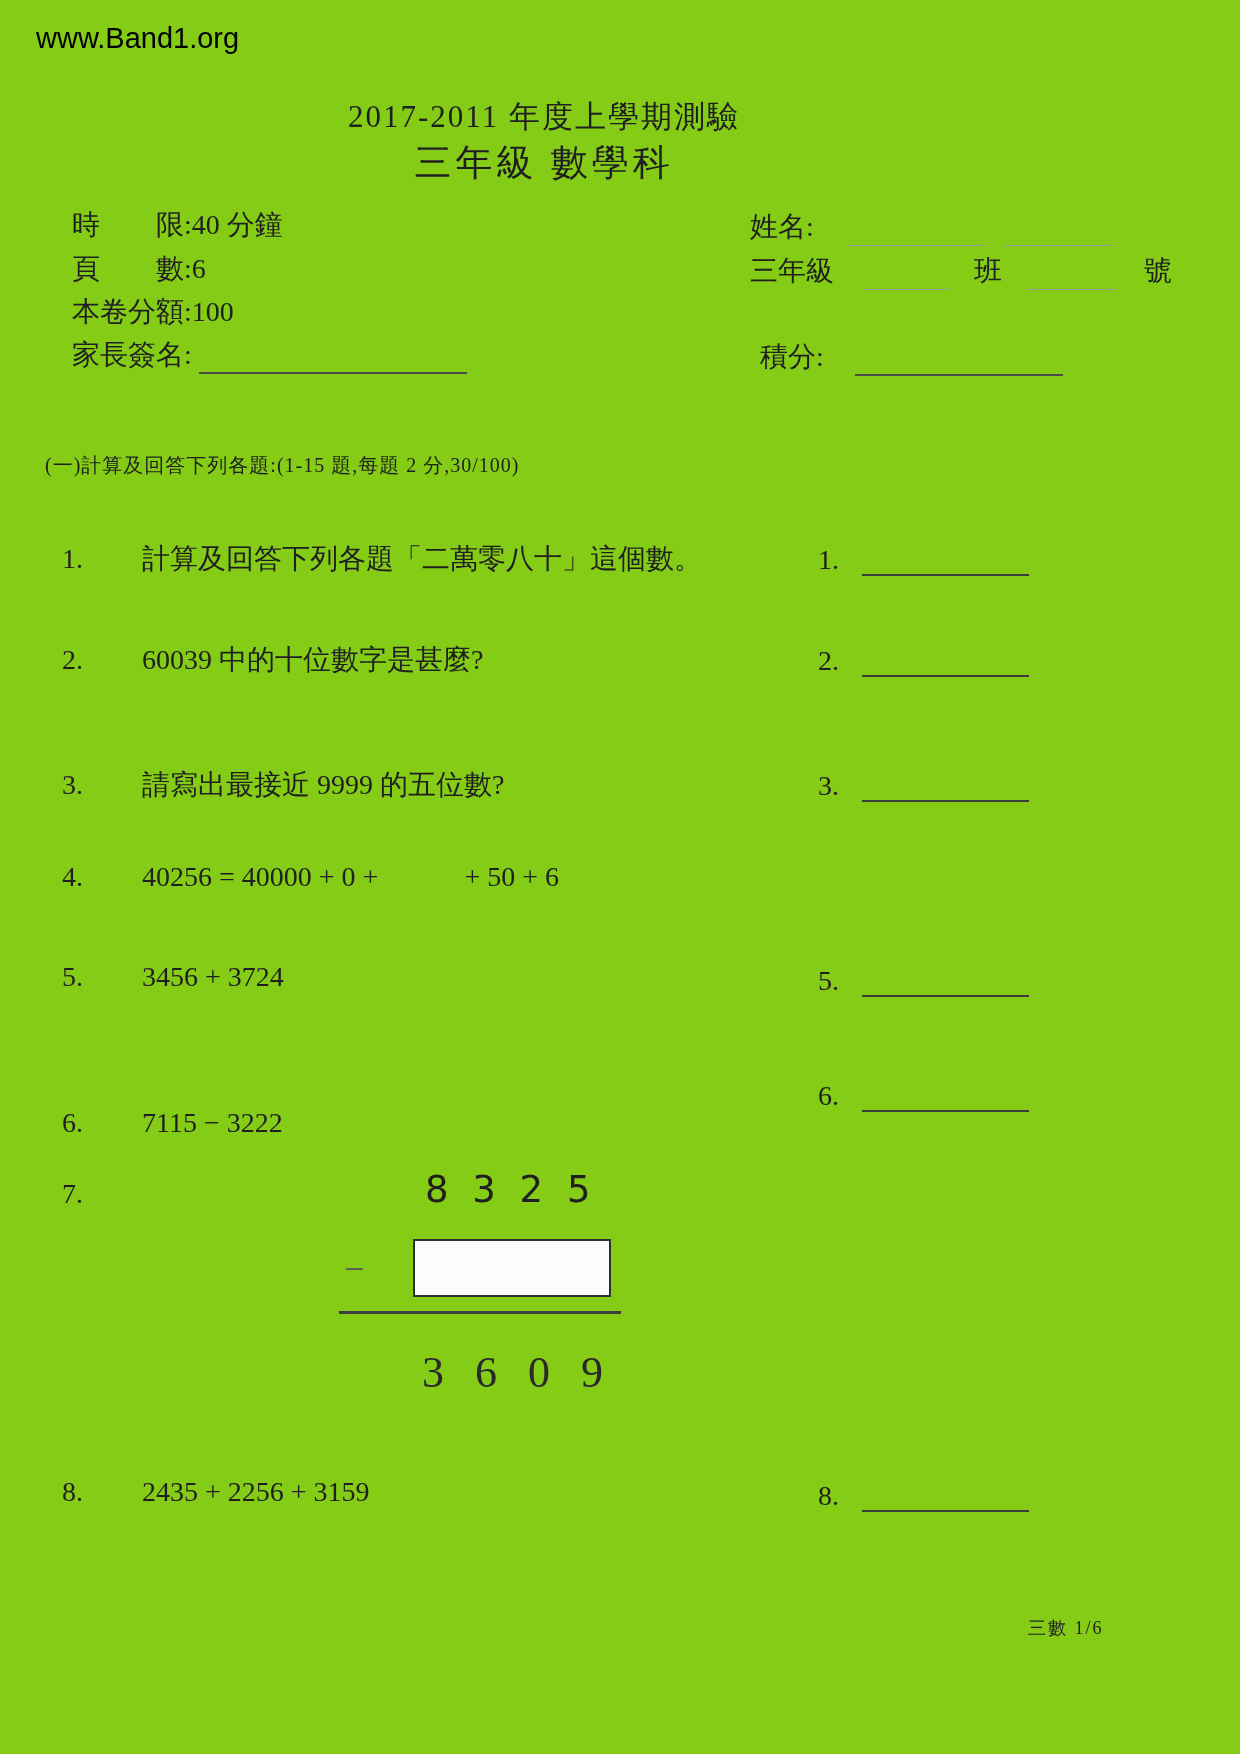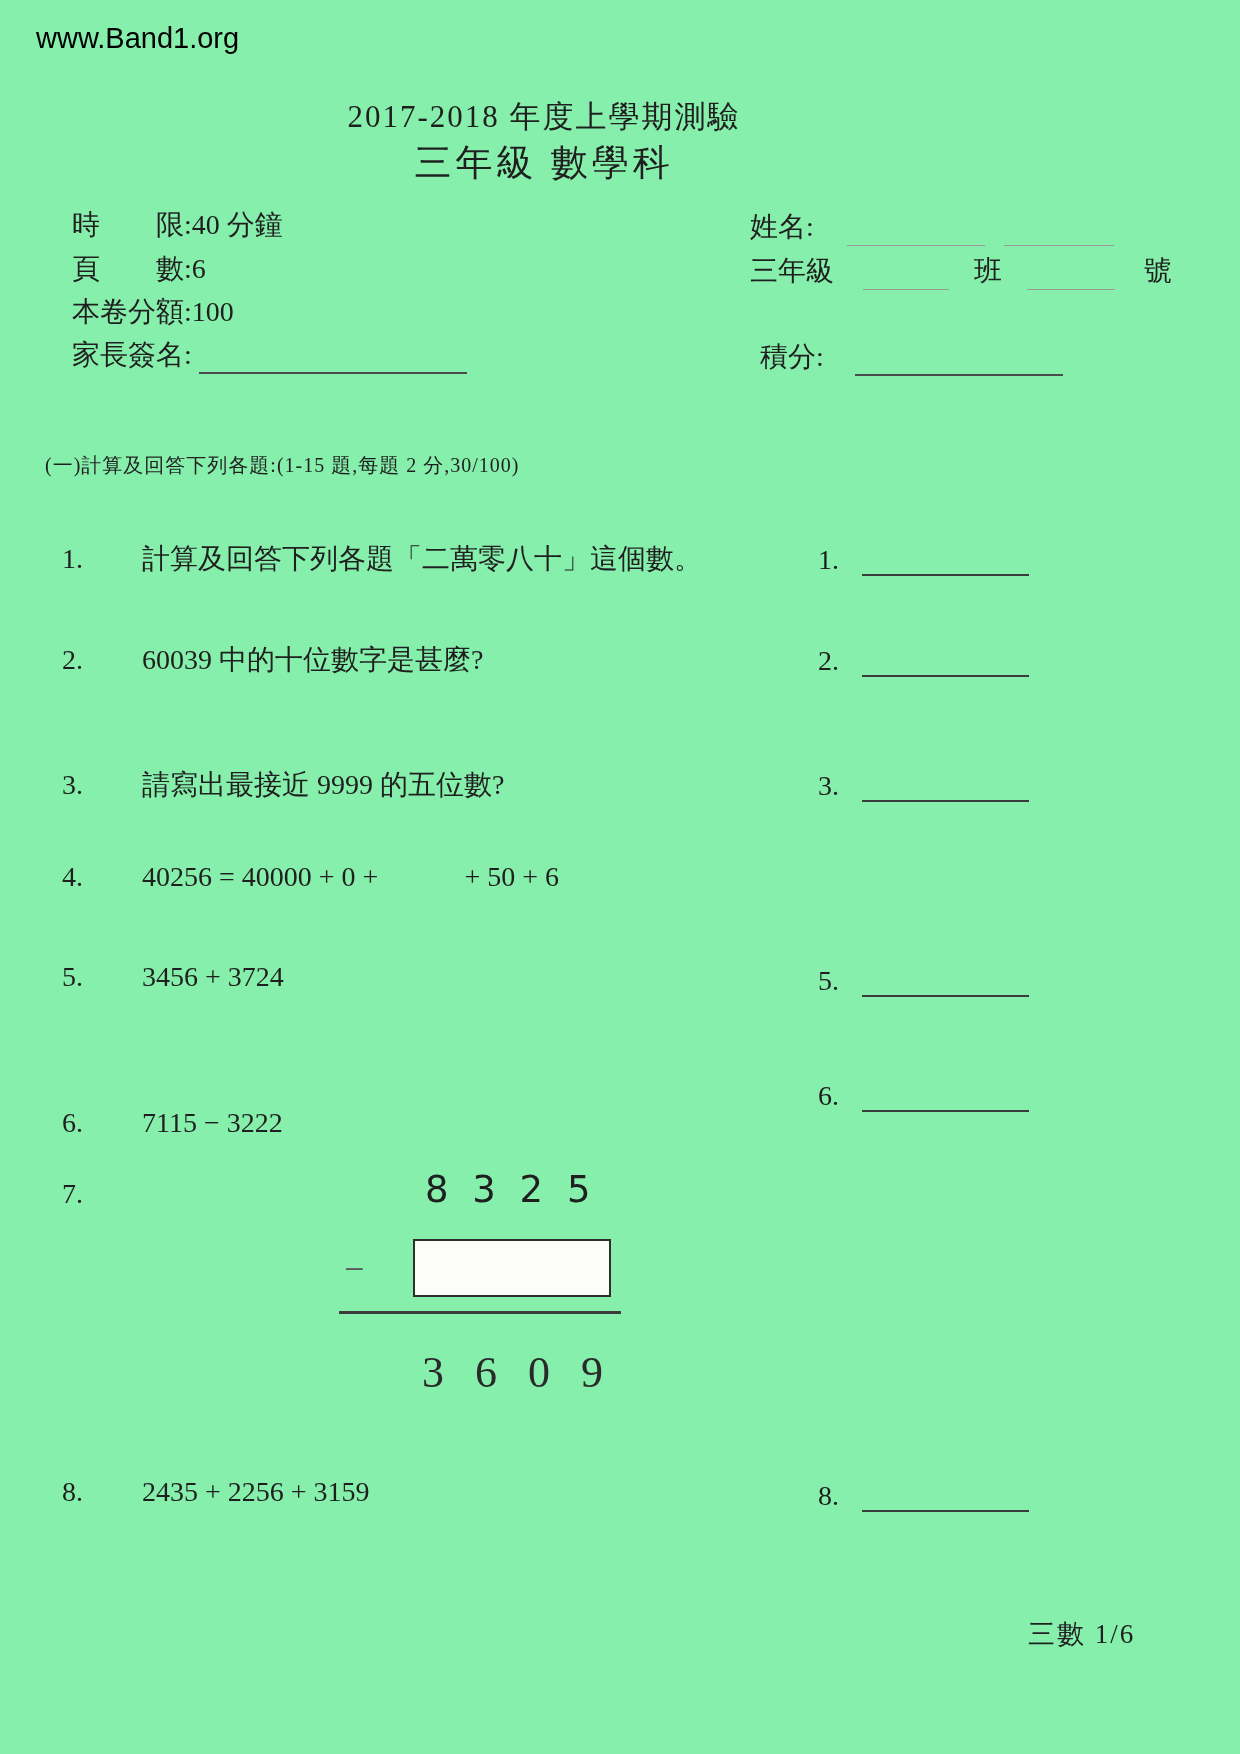--- a/index.html
+++ b/index.html
@@ -1,21 +1,21 @@
 <!DOCTYPE html>
 <html><head>
 <meta charset="utf-8">
 <style>
   * { margin:0; padding:0; box-sizing:border-box; }
   html,body { background:#e8e8e8; }
   .page {
     position:relative;
     width:1240px; height:1754px;
     margin:0 auto;
-    background:#86efac;
+    background:#84cc16;
     color:#1f1f1f;
     font-family:"Liberation Serif","DejaVu Serif",serif;
     overflow:hidden;
   }
   .sans { font-family:"Liberation Sans","DejaVu Sans",sans-serif; }
   .abs { position:absolute; white-space:nowrap; }
 
   .watermark { left:36px; top:22px; font-size:29px; color:#000; }
 
   .title-block { left:244px; top:96px; width:600px; text-align:center; }
@@ -45,31 +45,31 @@
 
   
   .q7-minuend { left:425px; top:1168px; font-size:37px; letter-spacing:6px;
                 font-family:"DejaVu Sans","Liberation Sans",sans-serif; }
   .q7-minus { left:344px; top:1248px; font-size:36px; color:#555; }
   .q7-box { left:413px; top:1239px; width:198px; height:58px;
             border:2.5px solid #2e2e2e; background:#fcfcfb; }
   .q7-rule { left:339px; top:1311px; width:282px; height:2.5px; background:#3d3d3d; }
   .q7-diff { left:422px; top:1340px; font-size:44px; letter-spacing:10px; color:#2a2a2a;margin-top:7px; }
 
-  .footer { left:1028px; top:1616px; font-size:27px; letter-spacing:2px; }
+  .footer { left:1028px; top:1616px; font-size:18px; letter-spacing:2px; }
 </style>
 </head>
 <body>
 
 <div class="page">
 
   <div class="abs watermark sans">www.Band1.org</div>
 
   <div class="abs title-block">
-    <div class="title1">2017-2018 年度上學期測驗</div>
+    <div class="title1">2017-2011 年度上學期測驗</div>
     <div class="title2">三年級 數學科</div>
   </div>
 
   <div class="abs inforow" style="left:72px;top:206px">時　　限:40 分鐘</div>
   <div class="abs inforow" style="left:72px;top:250px">頁　　數:6</div>
   <div class="abs inforow" style="left:72px;top:293px">本卷分額:100</div>
   <div class="abs inforow" style="left:72px;top:336px">
     <span>家長簽名:</span>
     <span class="blank" style="width:268px"></span>
   </div>

